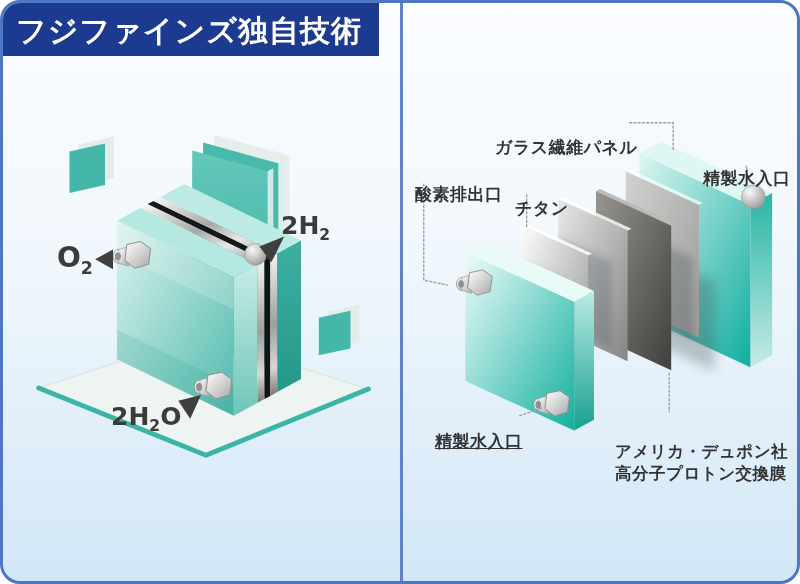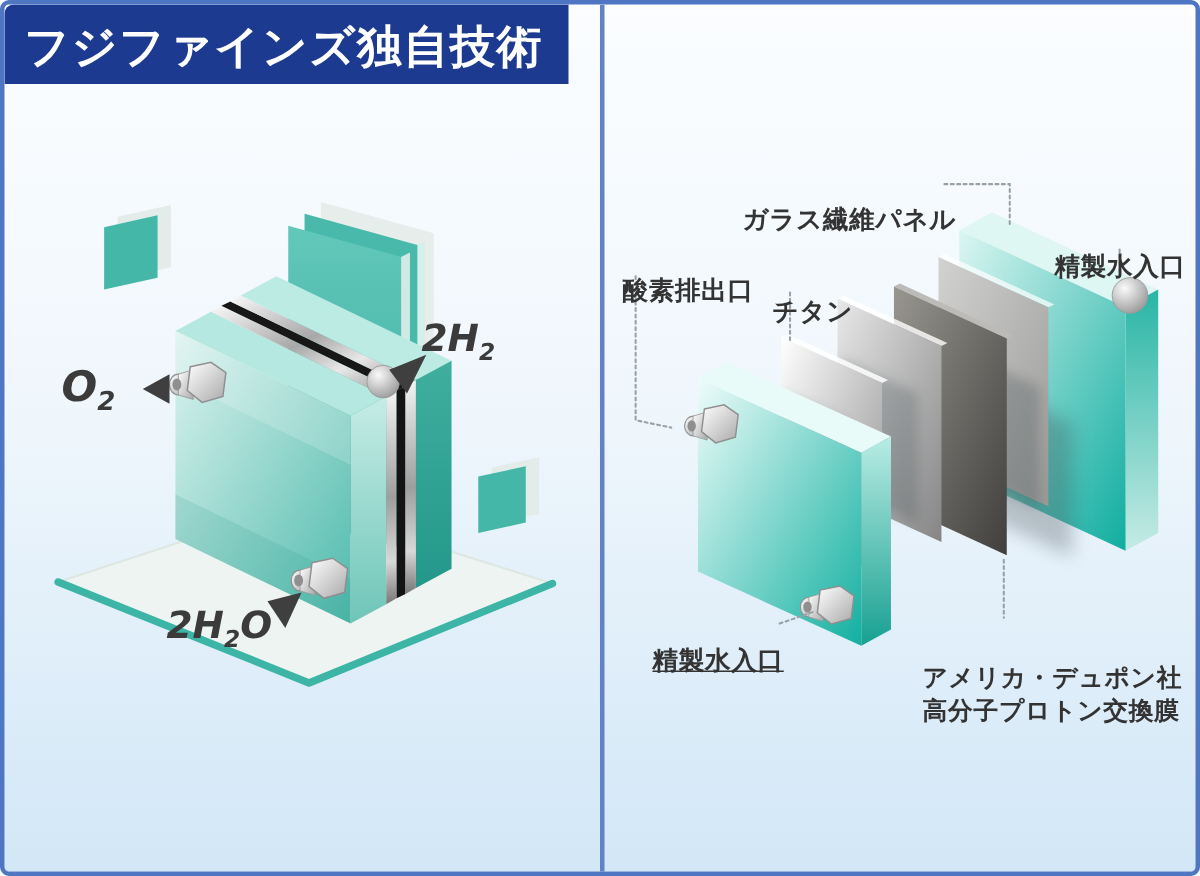--- a/index.html
+++ b/index.html
@@ -1,35 +1,35 @@
 <!DOCTYPE html>
 <html><head>
 <meta charset="utf-8">
 <style>
   html,body{margin:0;padding:0;background:#fff;}
   #frame{
     position:relative;width:800px;height:584px;box-sizing:border-box;
-    border:3px solid #4e76c2;border-radius:6px;overflow:hidden;
+    border:3px solid #4e76c2;border-radius:20px;overflow:hidden;
     background:linear-gradient(180deg,#fbfdff 0%,#f0f7fc 45%,#d2e7f7 100%);
     font-family:"DejaVu Sans",sans-serif;
   }
   #artwork{position:absolute;left:0;top:0;width:100%;height:100%;}
   .banner{
     position:absolute;left:0;top:0;width:376px;height:53px;box-sizing:border-box;
     background:#1b3a90;border-radius:6px 0 0 0;color:#fff;
     font-size:30px;font-weight:700;letter-spacing:1px;
     padding:8px 0 0 13px;white-space:nowrap;
   }
   .divider{position:absolute;left:397px;top:0;width:3px;height:584px;background:#6182c4;}
   .jlabel{position:absolute;font-weight:700;font-size:17px;line-height:1.25;
     color:#333;letter-spacing:.5px;white-space:nowrap;margin-top:24px;}
   .jlabel.small{font-size:16.5px;line-height:1.35;}
-  .formula{position:absolute;font-weight:700;color:#3b3b3b;white-space:nowrap;font-style:italic;}
+  .formula{position:absolute;font-weight:700;color:#3b3b3b;white-space:nowrap;}
   .formula sub{font-size:.62em;}
-  #label-o2{left:38px;top:238px;font-size:28px;}
+  #label-o2{left:54px;top:238px;font-size:28px;}
   #label-h2{left:278px;top:208px;font-size:25px;}
   #label-h2o{left:108px;top:399px;font-size:25px;}
   #label-glass-fiber{left:492px;top:110px;}
   #label-hydrogen-outlet{left:700px;top:141px;}
   #label-oxygen-outlet{left:412px;top:157px;text-align:right;}
   #label-titanium{left:512px;top:171px;}
   #label-water-inlet{left:432px;top:404px;text-decoration:underline;}
   #label-membrane{left:612px;top:414px;}
   .membrane-line{display:block;}
 </style>

